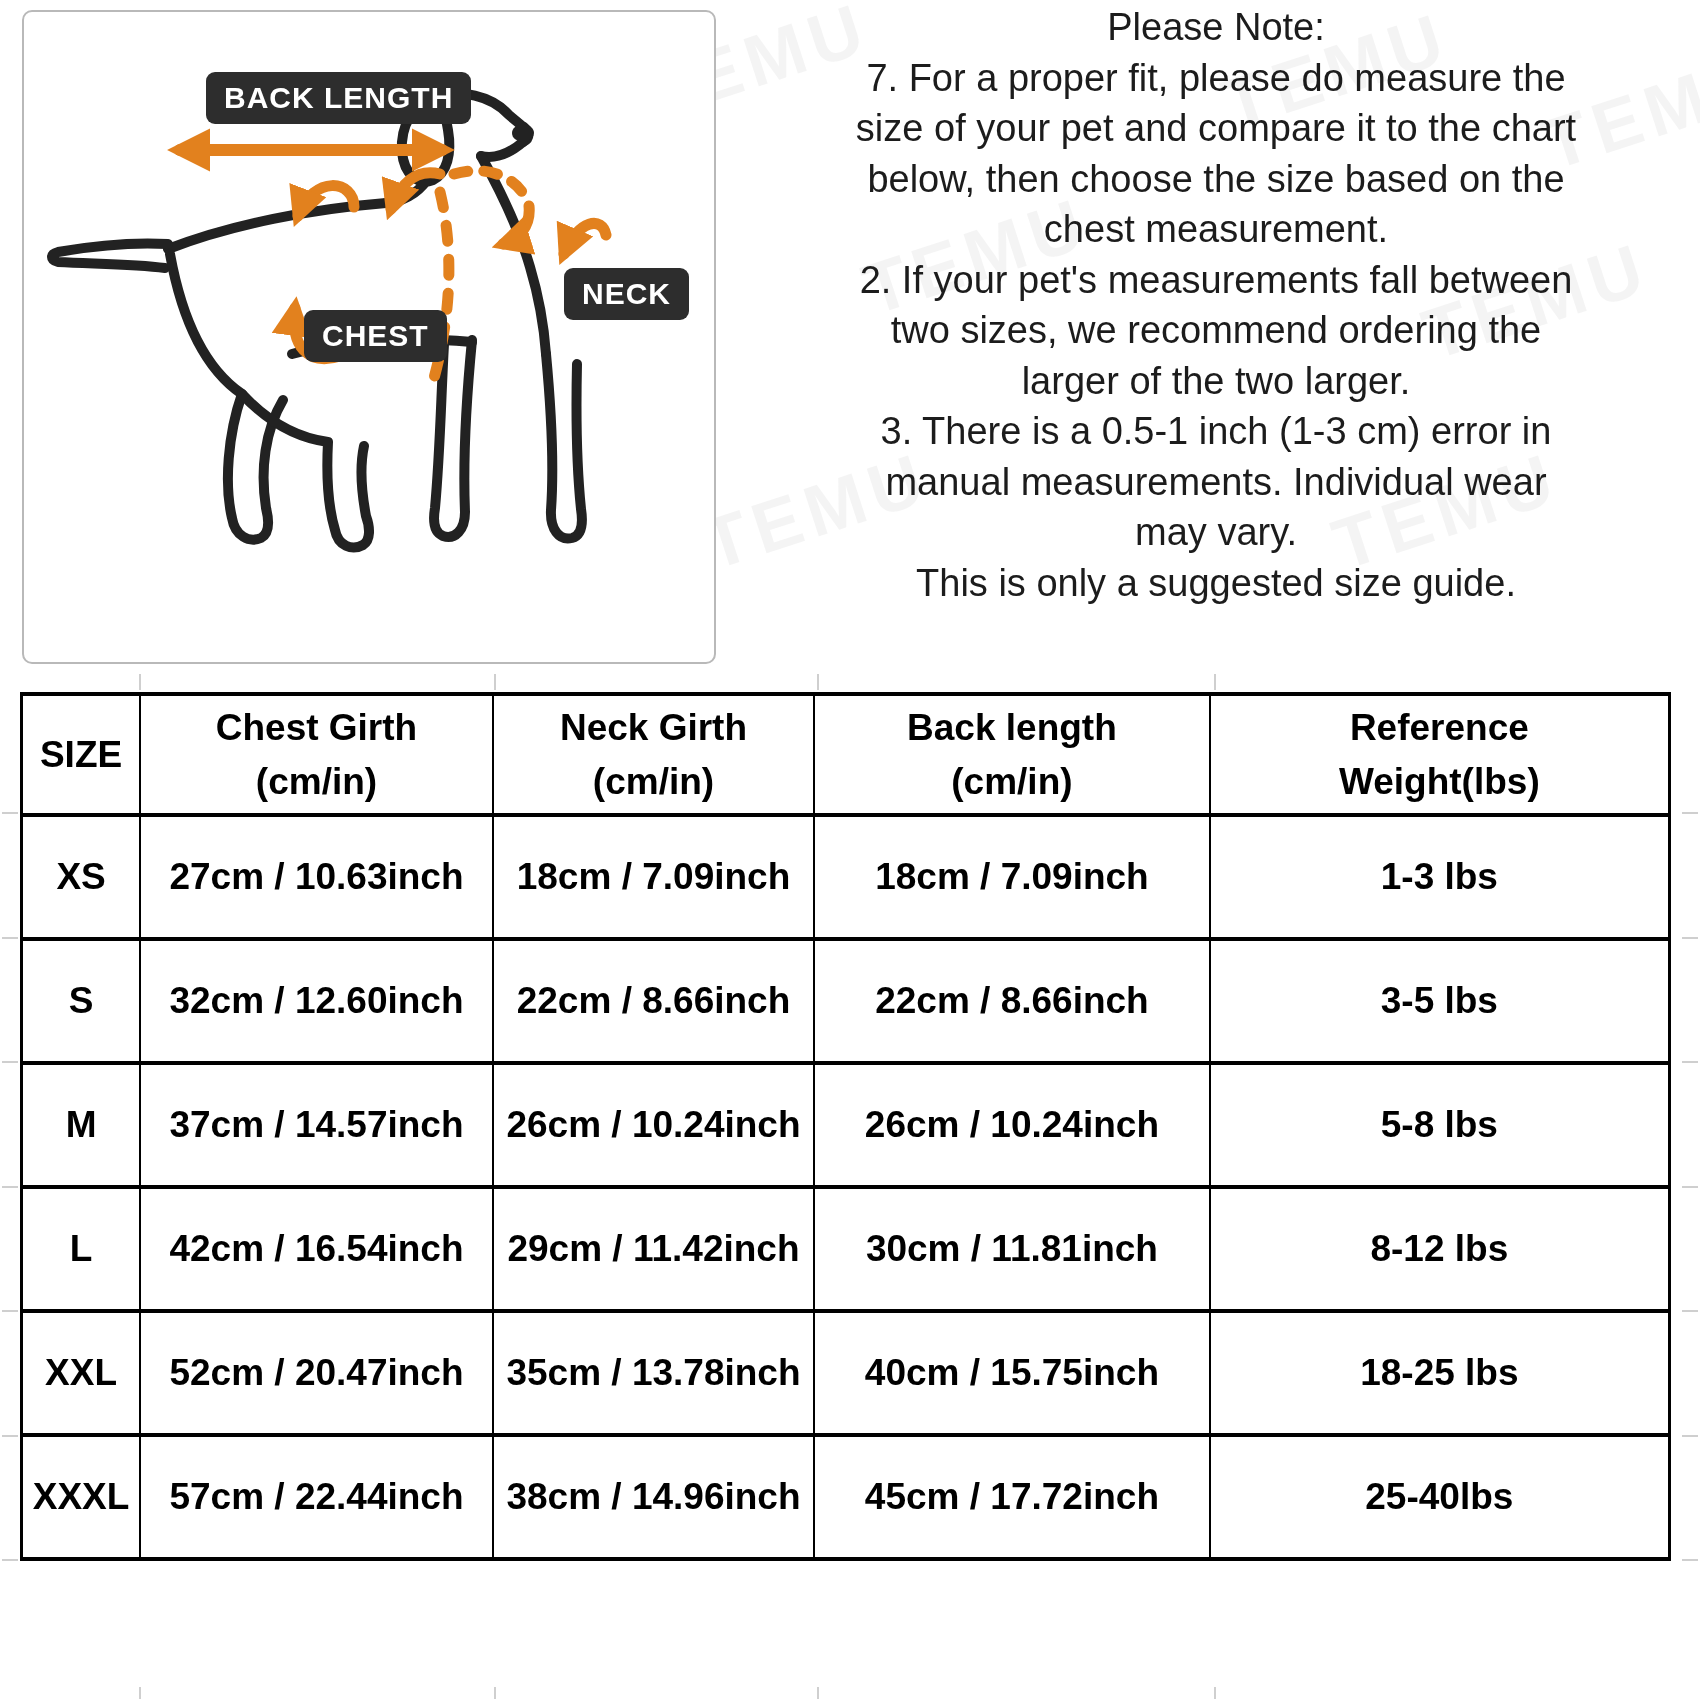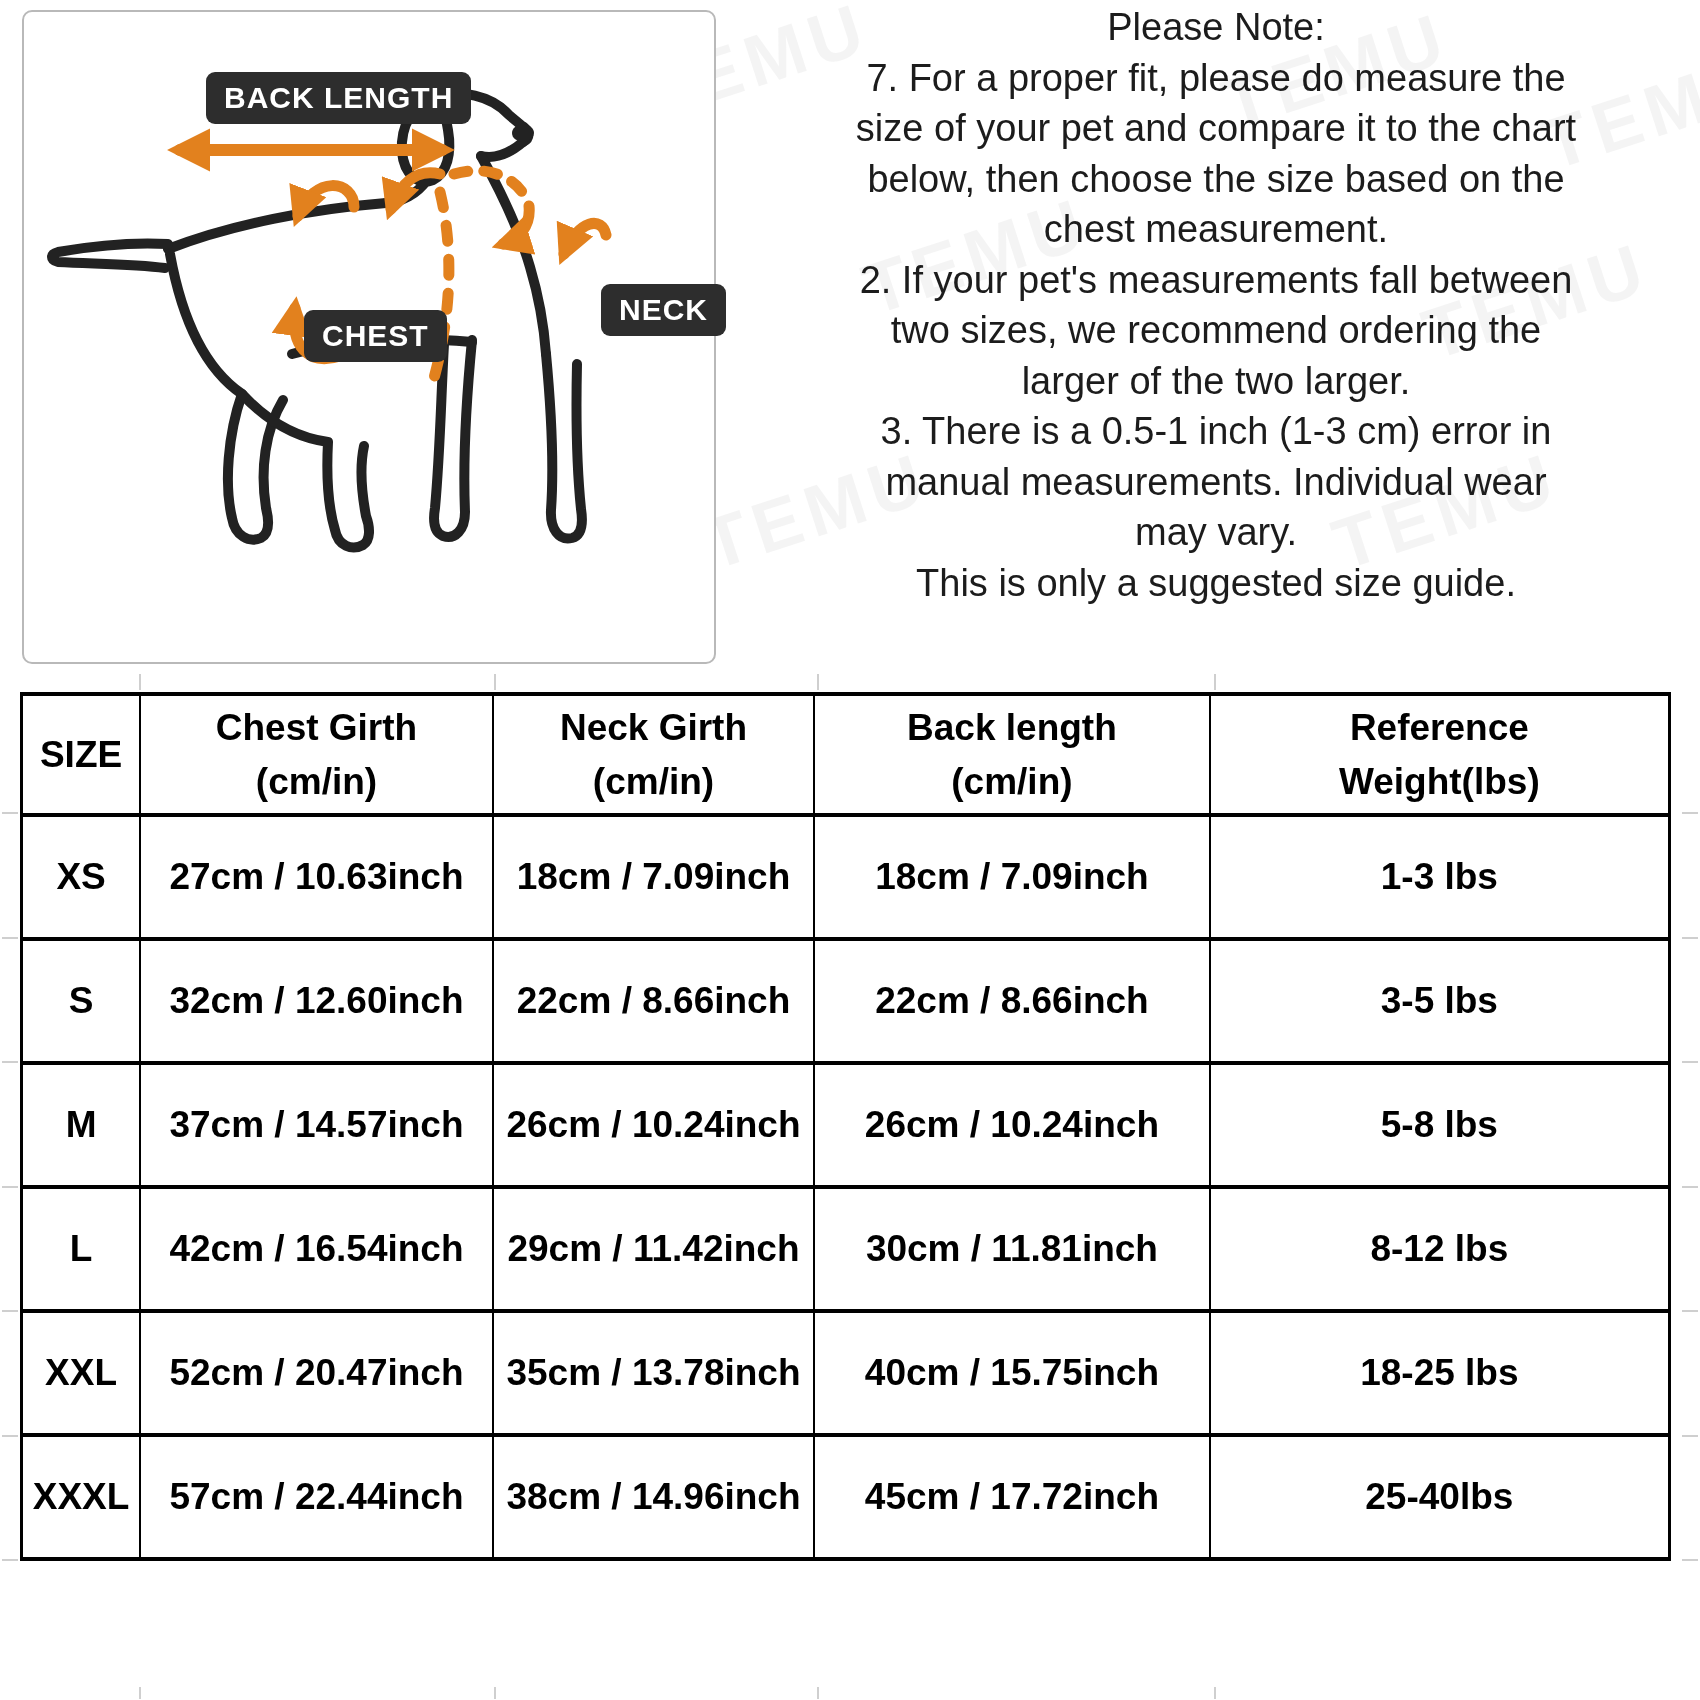--- a/index.html
+++ b/index.html
@@ -11,21 +11,21 @@
              letter-spacing:7px;transform:rotate(-18deg);white-space:nowrap;pointer-events:none;}
 
   
   .diagram-box{position:absolute;left:22px;top:10px;width:690px;height:650px;
                border:2px solid #b9b9b9;border-radius:10px;background:#fff;}
   .diagram-svg{position:absolute;left:0;top:0;width:100%;height:100%;}
   .tag{position:absolute;background:#2d2d2d;color:#ffffff;font-weight:700;font-size:30px;
        letter-spacing:1px;padding:9px 18px;border-radius:9px;white-space:nowrap;}
   .tag-backlength{left:182px;top:60px;}
   .tag-chest{left:280px;top:254px;margin-top:44px;}
-  .tag-neck{left:540px;top:272px;margin-left:37px;}
+  .tag-neck{left:540px;top:256px;}
 
   
   .notes{position:absolute;left:736px;top:2px;width:960px;}
   .note-line{font-size:38px;line-height:50.5px;color:#1c1c1c;white-space:nowrap;text-align:center;}
 
   
   .size-table{position:absolute;left:20px;top:692px;width:1651px;border-collapse:collapse;
               table-layout:fixed;background:#fff;border:3px solid #000;}
   .size-table th,.size-table td{border-left:2px solid #000;border-right:2px solid #000;
               border-top:4px solid #000;border-bottom:4px solid #000;

